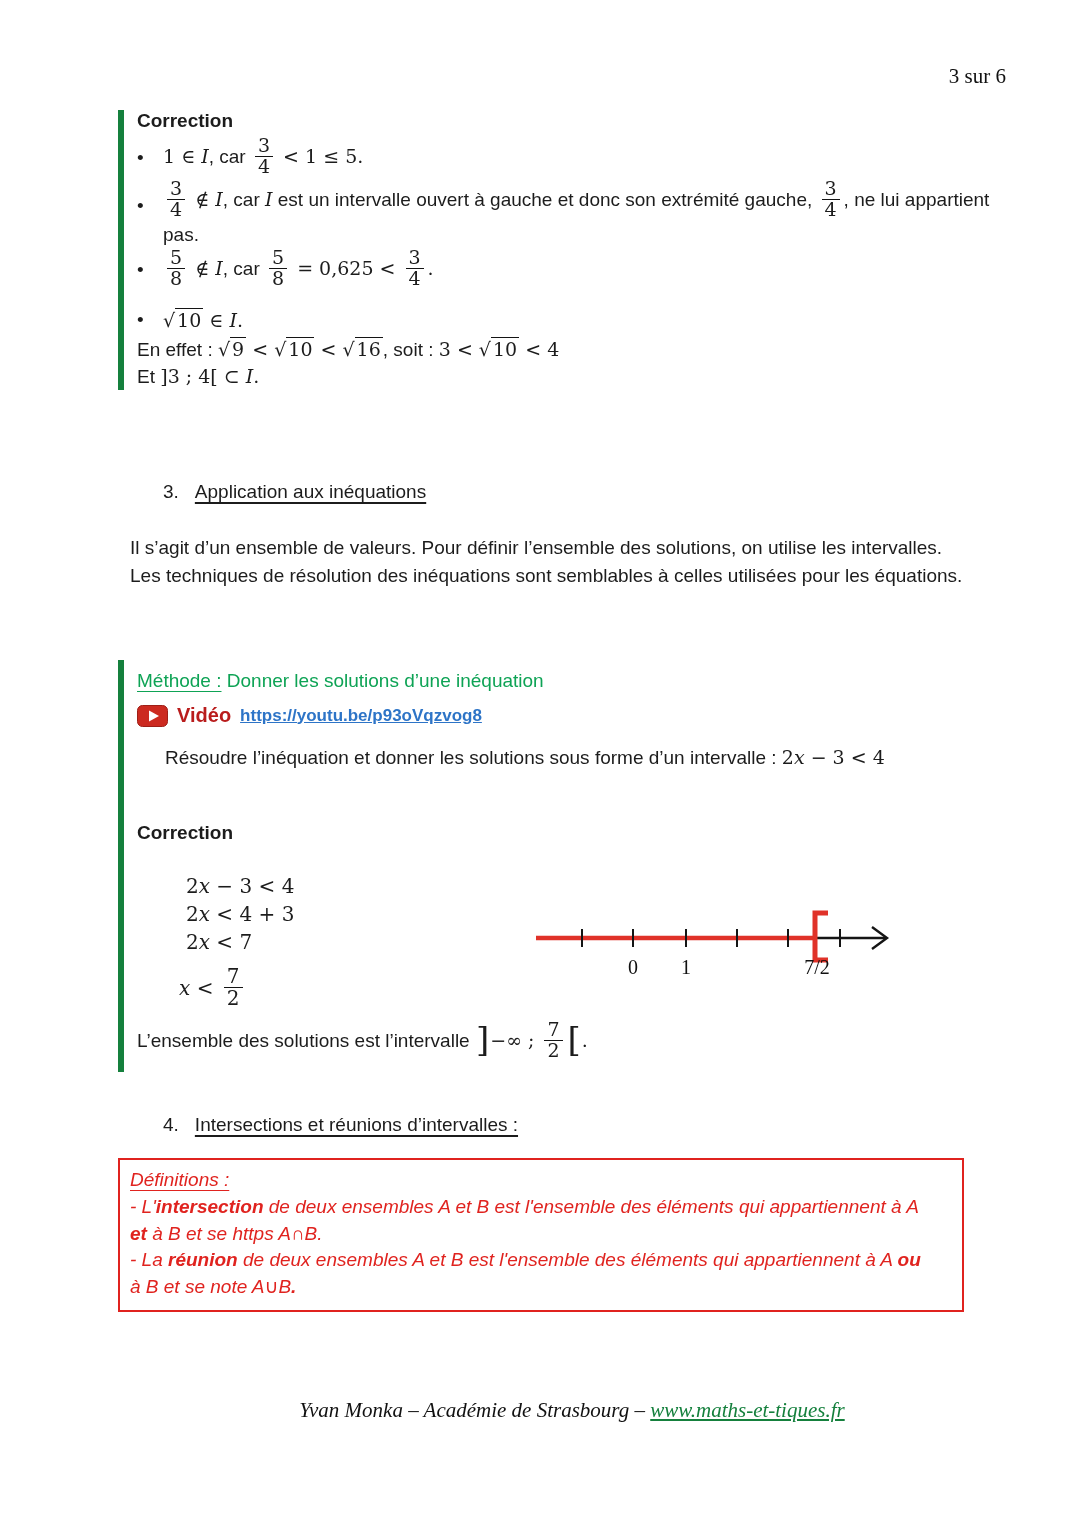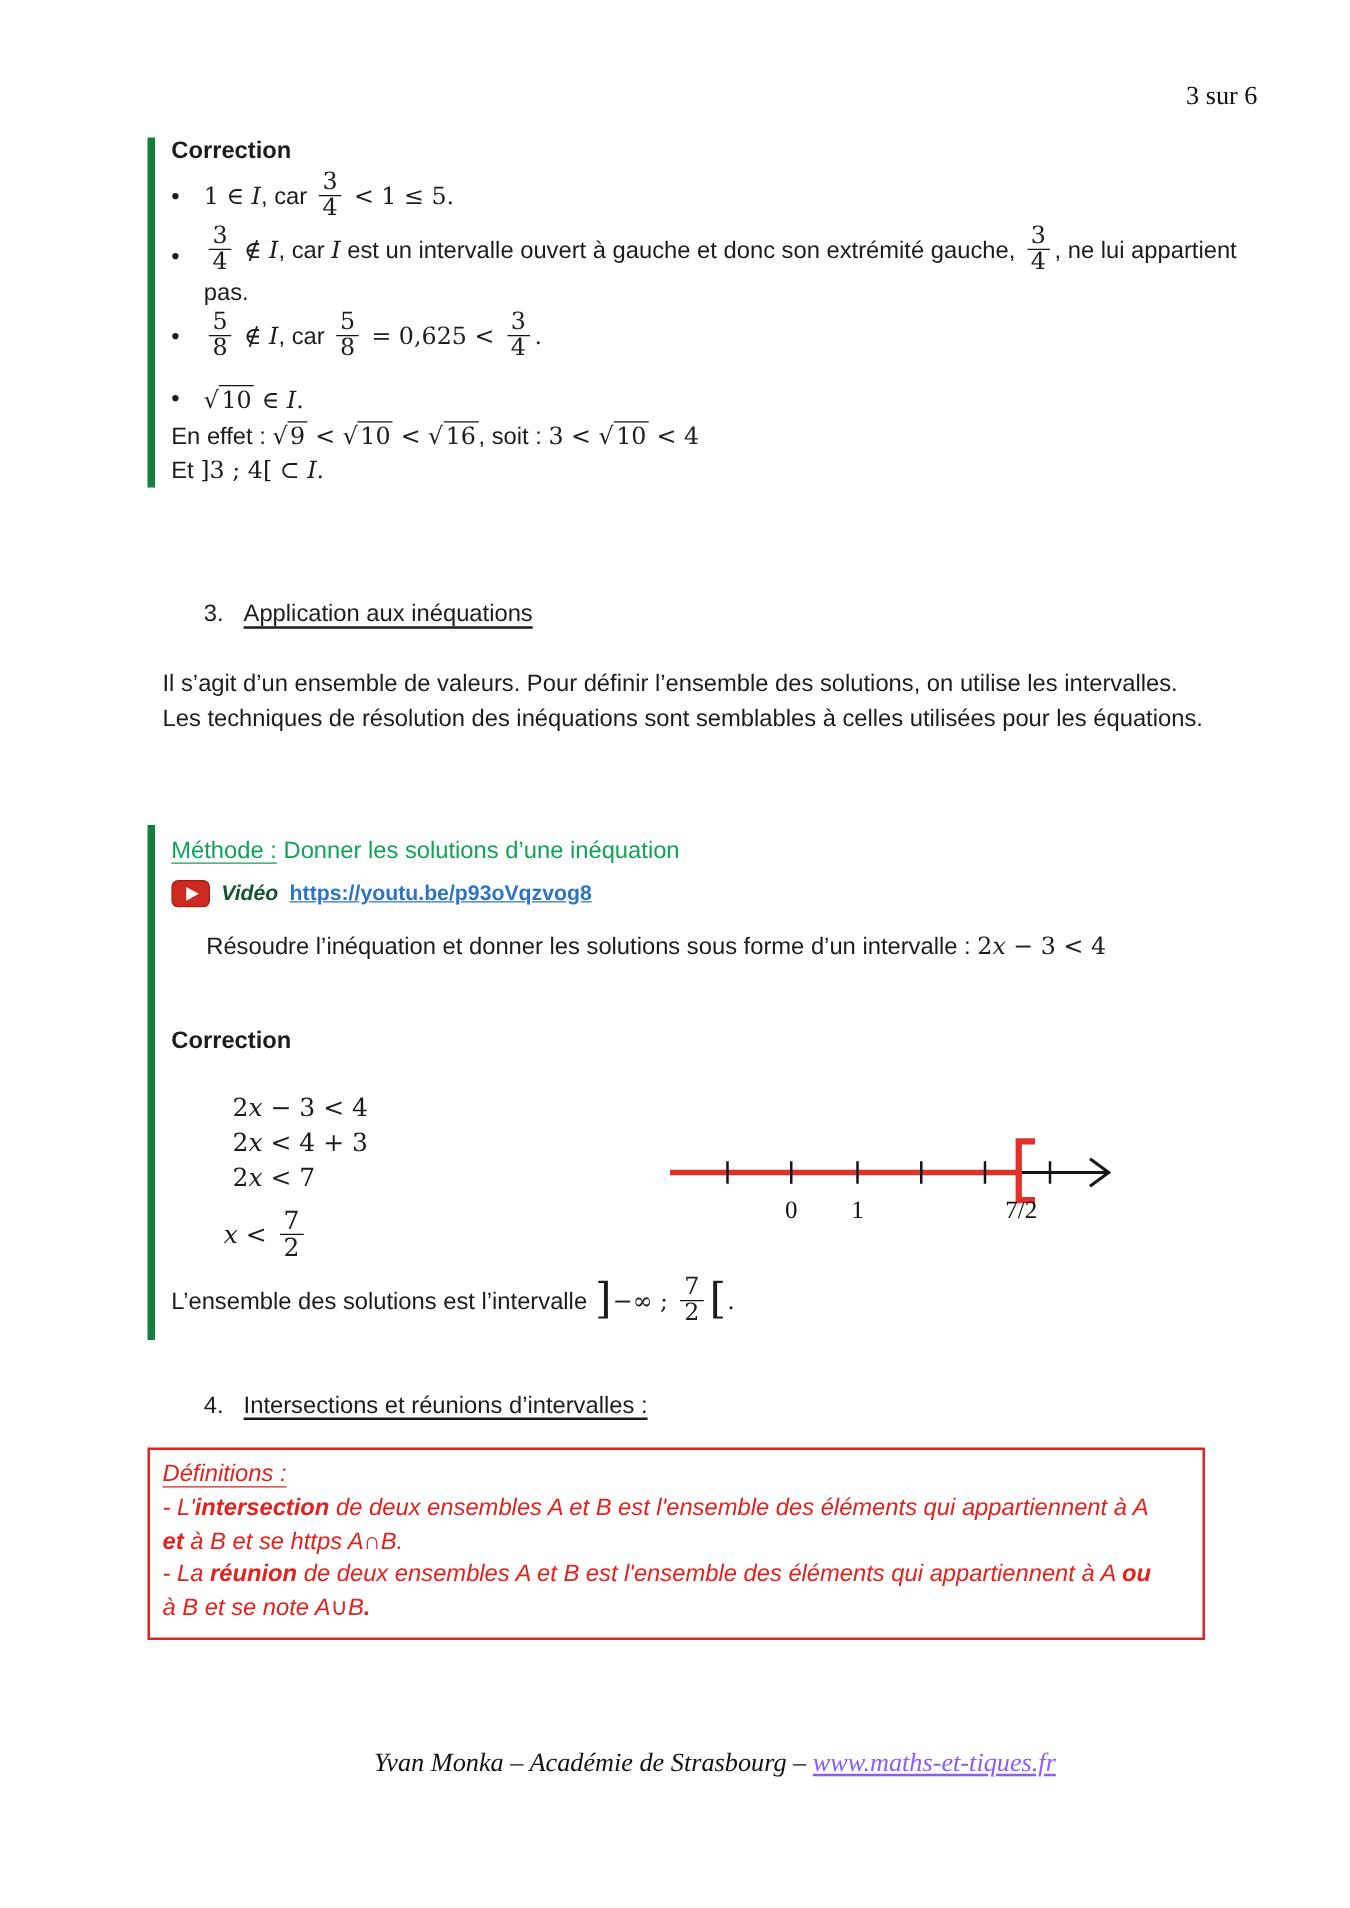--- a/index.html
+++ b/index.html
@@ -37,34 +37,34 @@
   .sec-head{display:flex;gap:16px;}
   .sec-title{text-decoration:underline;text-underline-offset:4px;text-decoration-thickness:1.5px;}
 
   
   .para div{line-height:28px;}
 
   
   .methode-line{color:#0ea355;}
   .methode-label{text-decoration:underline;text-underline-offset:4px;}
   .video-row{display:flex;align-items:center;gap:9px;}
-  .video-word{color:#14532d;font-weight:bold;font-size:17px;font-style:italic;}
+  .video-word{color:#b91c1c;font-weight:bold;font-size:20px;}
   .video-link{color:#2d74c7;font-weight:bold;font-size:17px;text-decoration:underline;cursor:pointer;}
   .eq{font-size:20px;white-space:nowrap;}
   .eq .frac{font-size:20px;}
 
   
   .defbox{border:2px solid #e0231f;color:#e0231f;padding:7px 12px 9px 10px;font-style:italic;}
   .defbox div{line-height:26.8px;}
   .def-title{text-decoration:underline;text-underline-offset:4px;}
 
   
   .footer{font-family:"Liberation Serif","DejaVu Serif",serif;font-style:italic;font-size:21px;
           text-align:center;color:#111;}
-  .footer-link{color:#8b5cf6;text-decoration:underline;cursor:pointer;}
+  .footer-link{color:#15803d;text-decoration:underline;cursor:pointer;}
 
   svg text{font-family:"Liberation Serif","DejaVu Serif",serif;font-size:20px;fill:#111;}
 </style>
 </head>
 <body>
 
 <div class="page">
 
   <div class="abs page-num" style="top:64px;right:70px;">3 sur 6</div>
 

